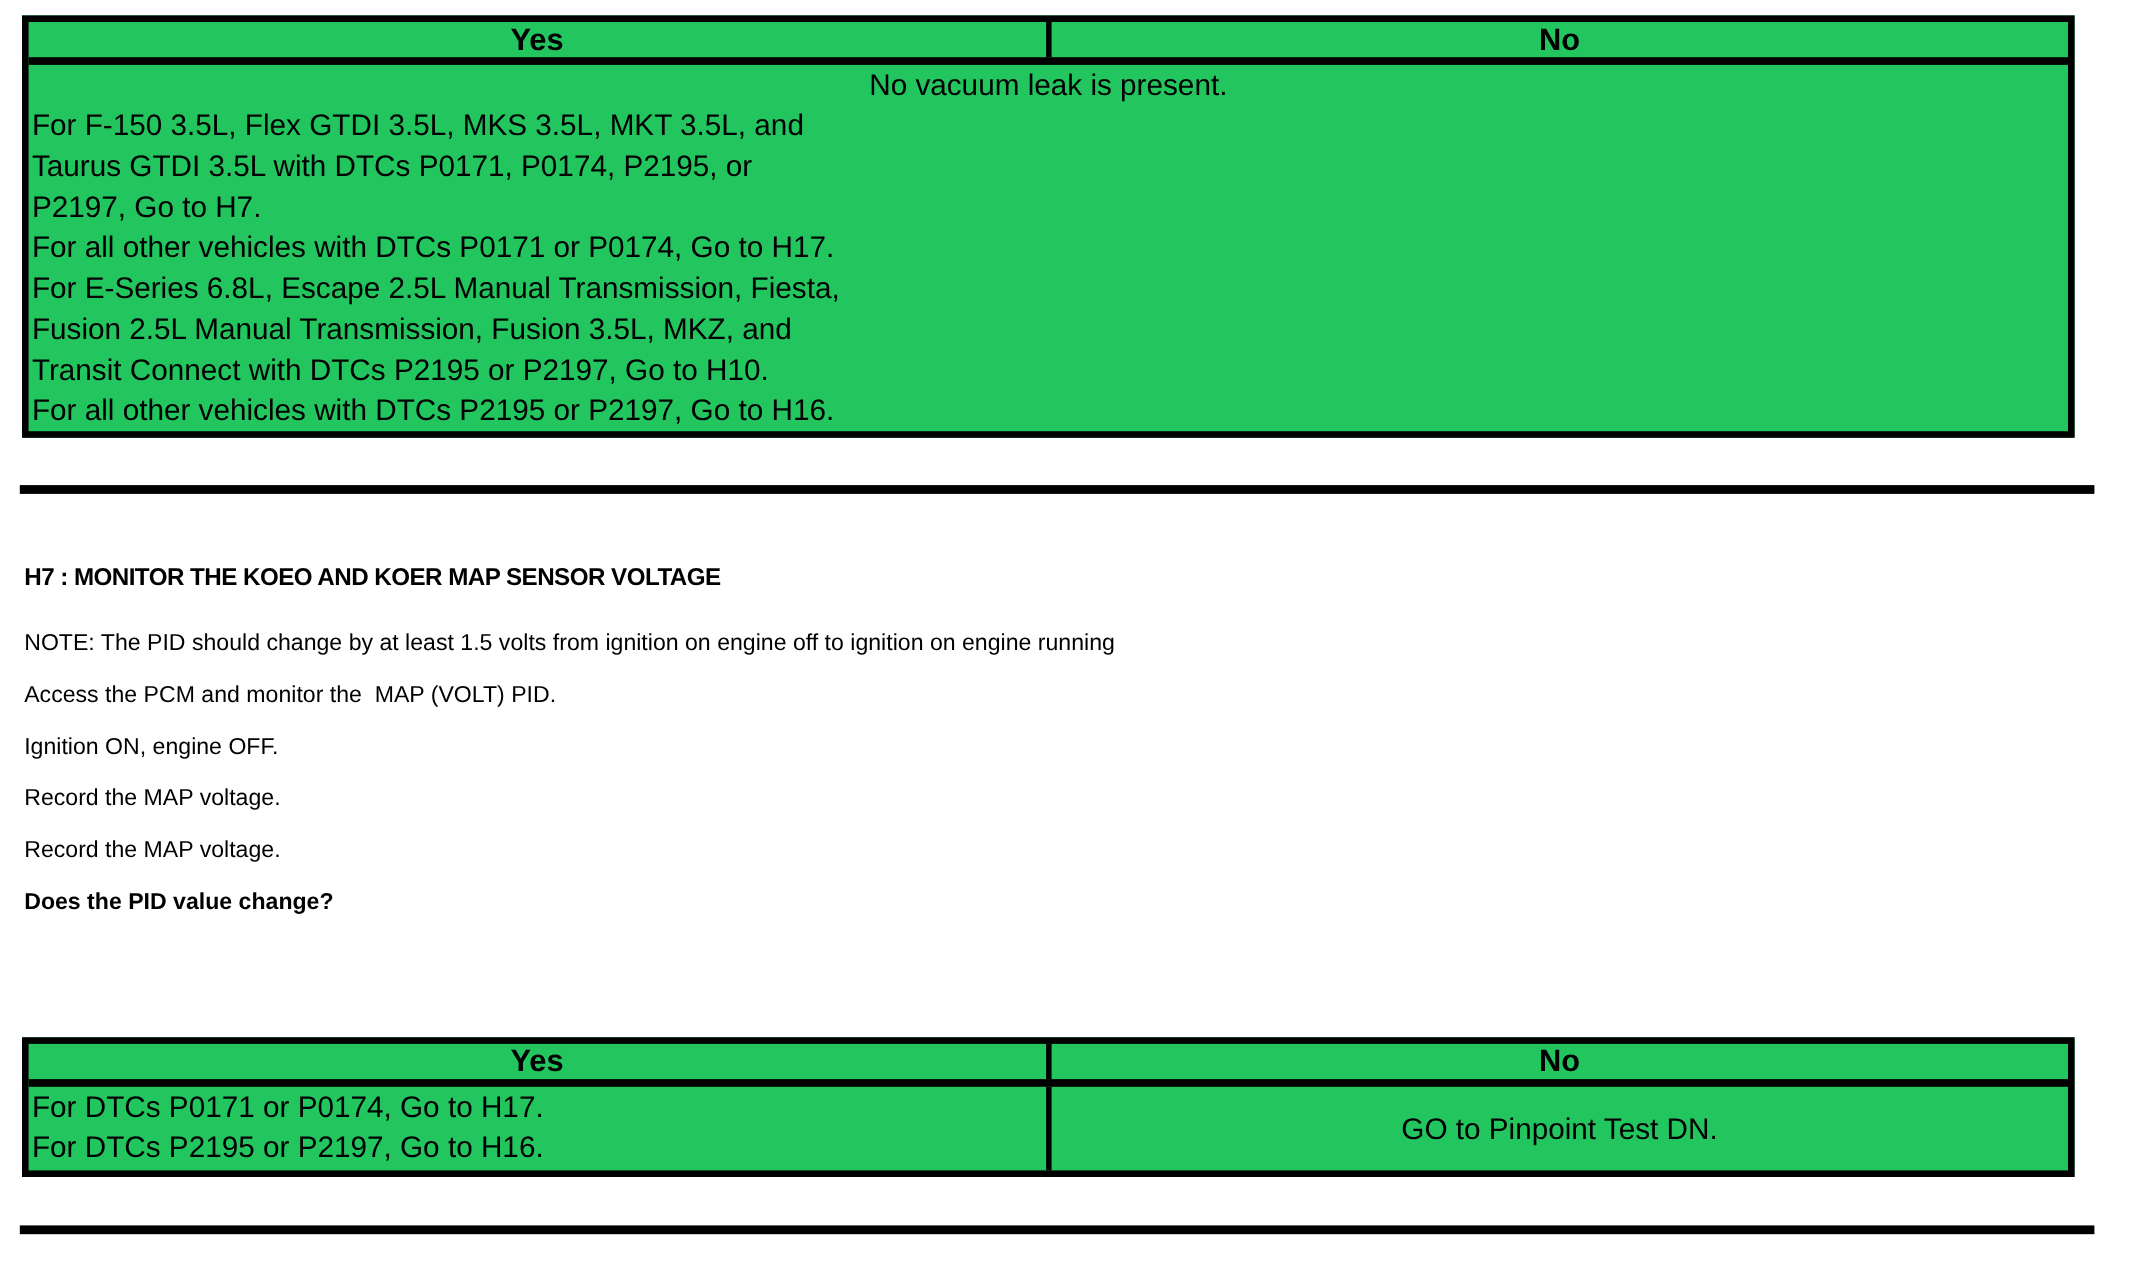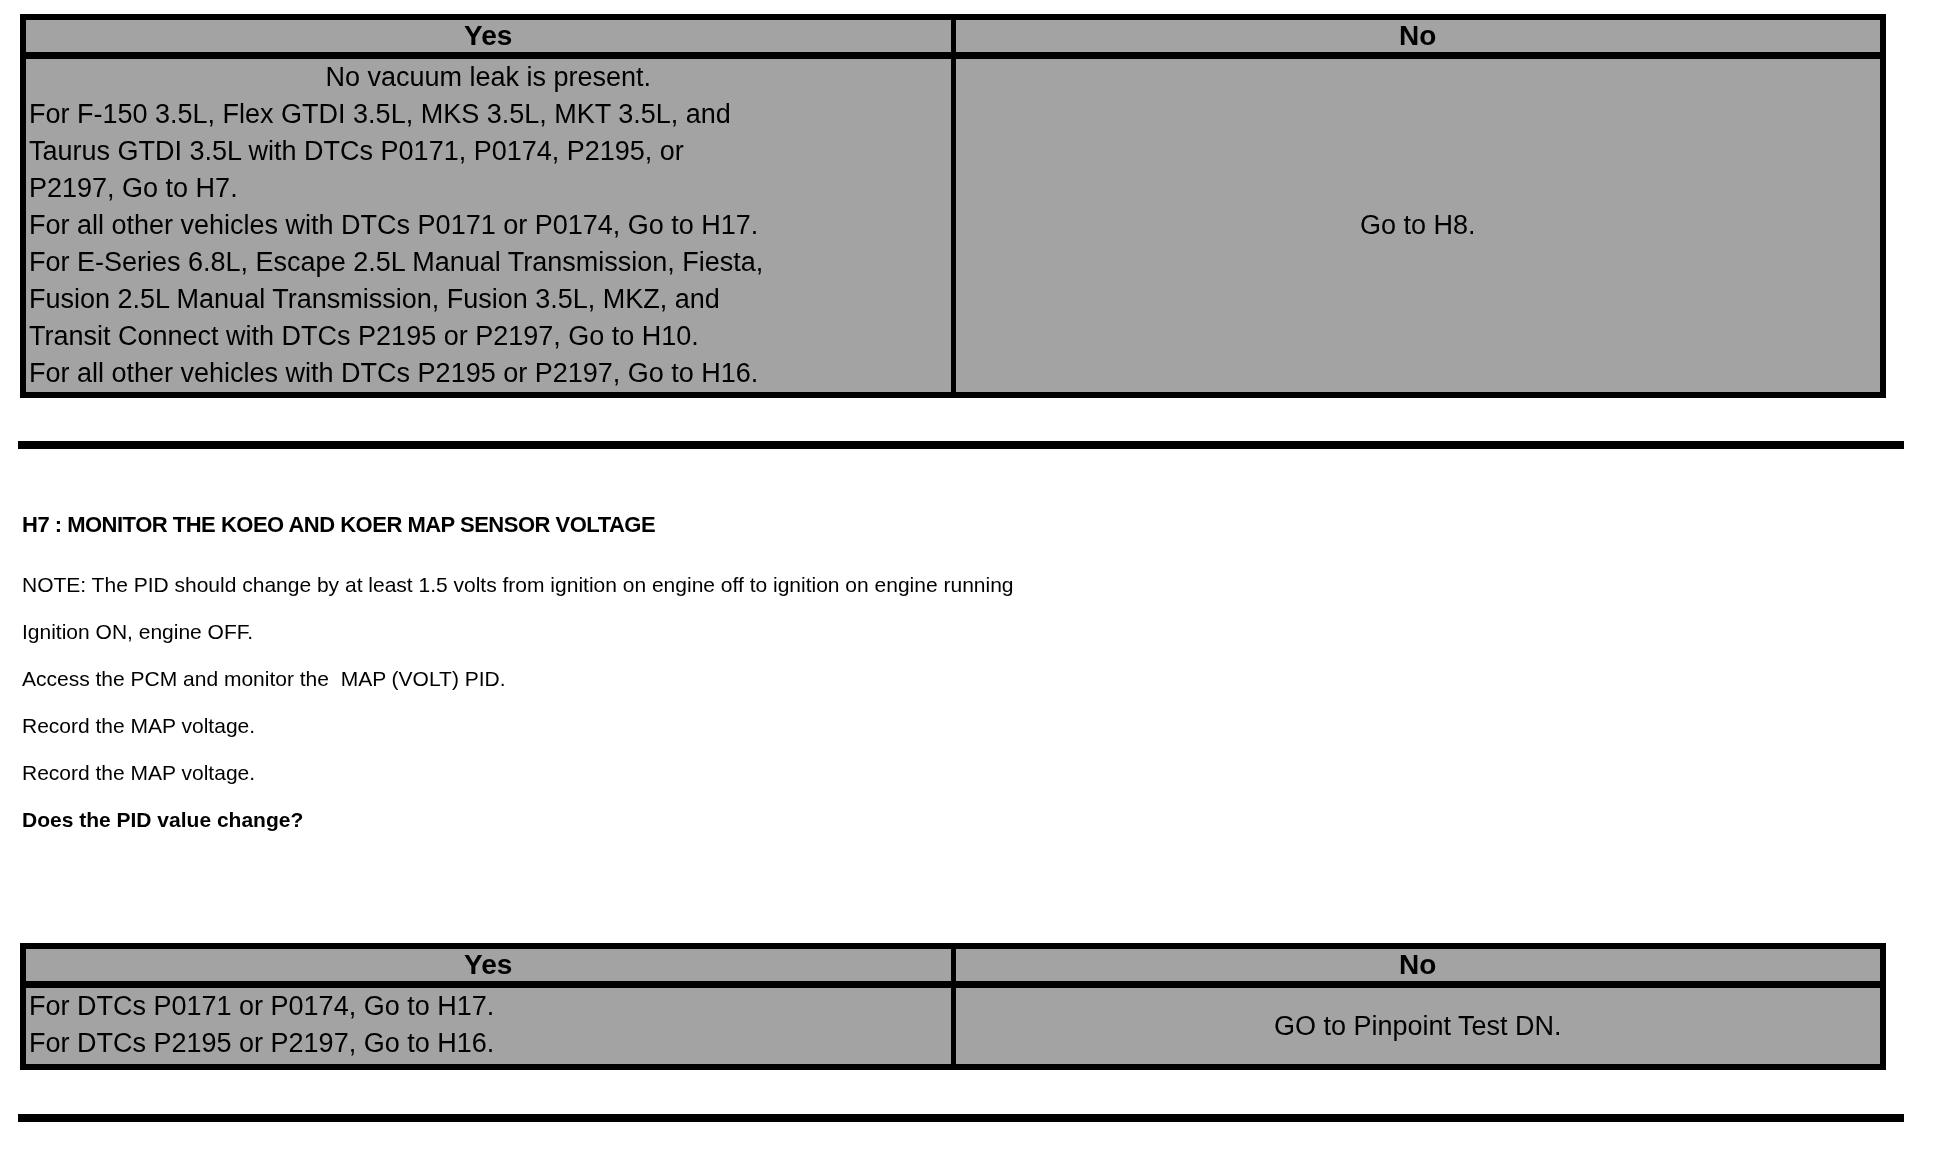--- a/index.html
+++ b/index.html
@@ -13,21 +13,21 @@
   }
 
   
   .dtable {
     position: absolute;
     left: 20px;
     width: 1866px;
     border: 6px solid #000;
     display: flex;
     flex-direction: column;
-    background: #a3a3a3;
+    background: #22c55e;
   }
   #table1 { top: 14px;  height: 384px; }
   #table2 { top: 943px; height: 127px; }
 
   .hrow { display: flex; border-bottom: 7px solid #000; flex: 0 0 auto; }
   .hcell {
     flex: 1 1 0;
     text-align: center;
     font-weight: 700;
     font-size: 28px;
@@ -93,34 +93,31 @@
       <div class="tline centered">No vacuum leak is present.</div>
       <div class="tline">For F-150 3.5L, Flex GTDI 3.5L, MKS 3.5L, MKT 3.5L, and</div>
       <div class="tline">Taurus GTDI 3.5L with DTCs P0171, P0174, P2195, or</div>
       <div class="tline">P2197, Go to H7.</div>
       <div class="tline">For all other vehicles with DTCs P0171 or P0174, Go to H17.</div>
       <div class="tline">For E-Series 6.8L, Escape 2.5L Manual Transmission, Fiesta,</div>
       <div class="tline">Fusion 2.5L Manual Transmission, Fusion 3.5L, MKZ, and</div>
       <div class="tline">Transit Connect with DTCs P2195 or P2197, Go to H10.</div>
       <div class="tline">For all other vehicles with DTCs P2195 or P2197, Go to H16.</div>
     </div>
-    <div class="bcell right">
-      <span>Go to H8.</span>
-    </div>
   </div>
 </div>
 
 <div class="rule" id="rule1"></div>
 
 <div id="h7-heading">H7 : MONITOR THE KOEO AND KOER MAP SENSOR VOLTAGE</div>
 
 <div id="procedure">
   <div class="step">NOTE: The PID should change by at least 1.5 volts from ignition on engine off to ignition on engine running</div>
+  <div class="step">Access the PCM and monitor the  MAP (VOLT) PID.</div>
   <div class="step">Ignition ON, engine OFF.</div>
-  <div class="step">Access the PCM and monitor the  MAP (VOLT) PID.</div>
   <div class="step">Record the MAP voltage.</div>
   <div class="step">Record the MAP voltage.</div>
   <div class="step question">Does the PID value change?</div>
 </div>
 
 <div class="dtable" id="table2">
   <div class="hrow">
     <div class="hcell">Yes</div>
     <div class="hcell right">No</div>
   </div>

